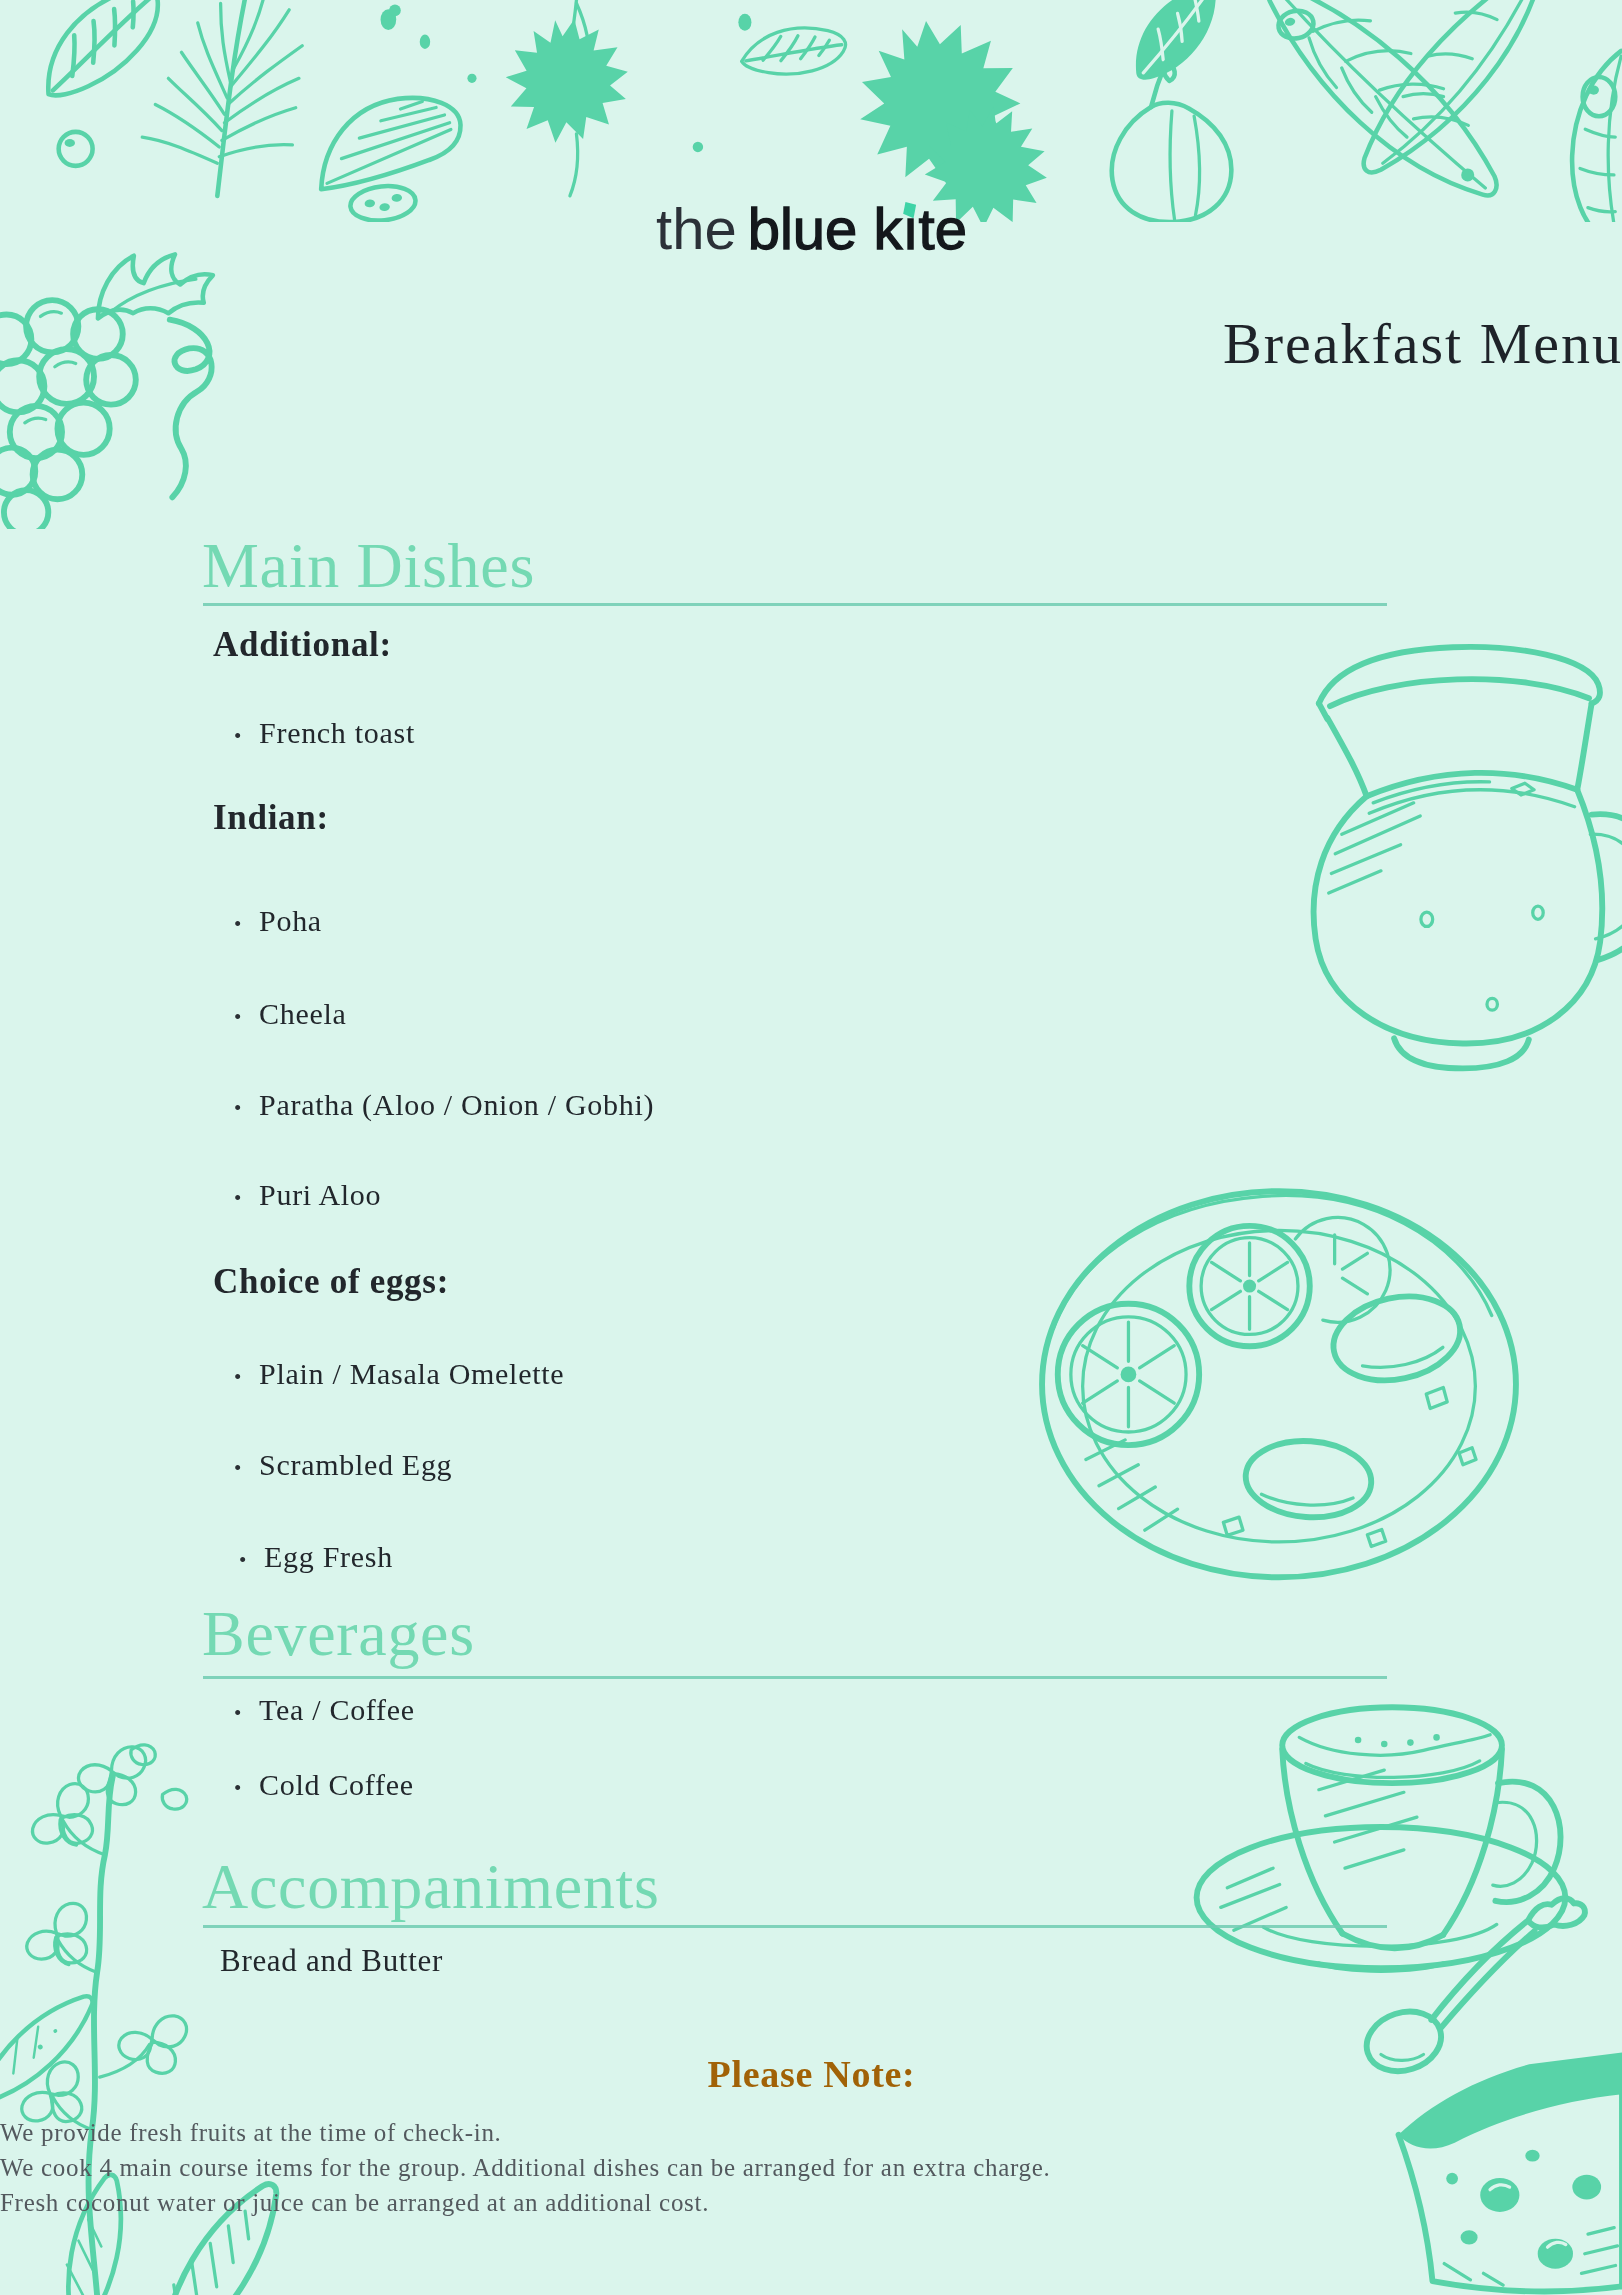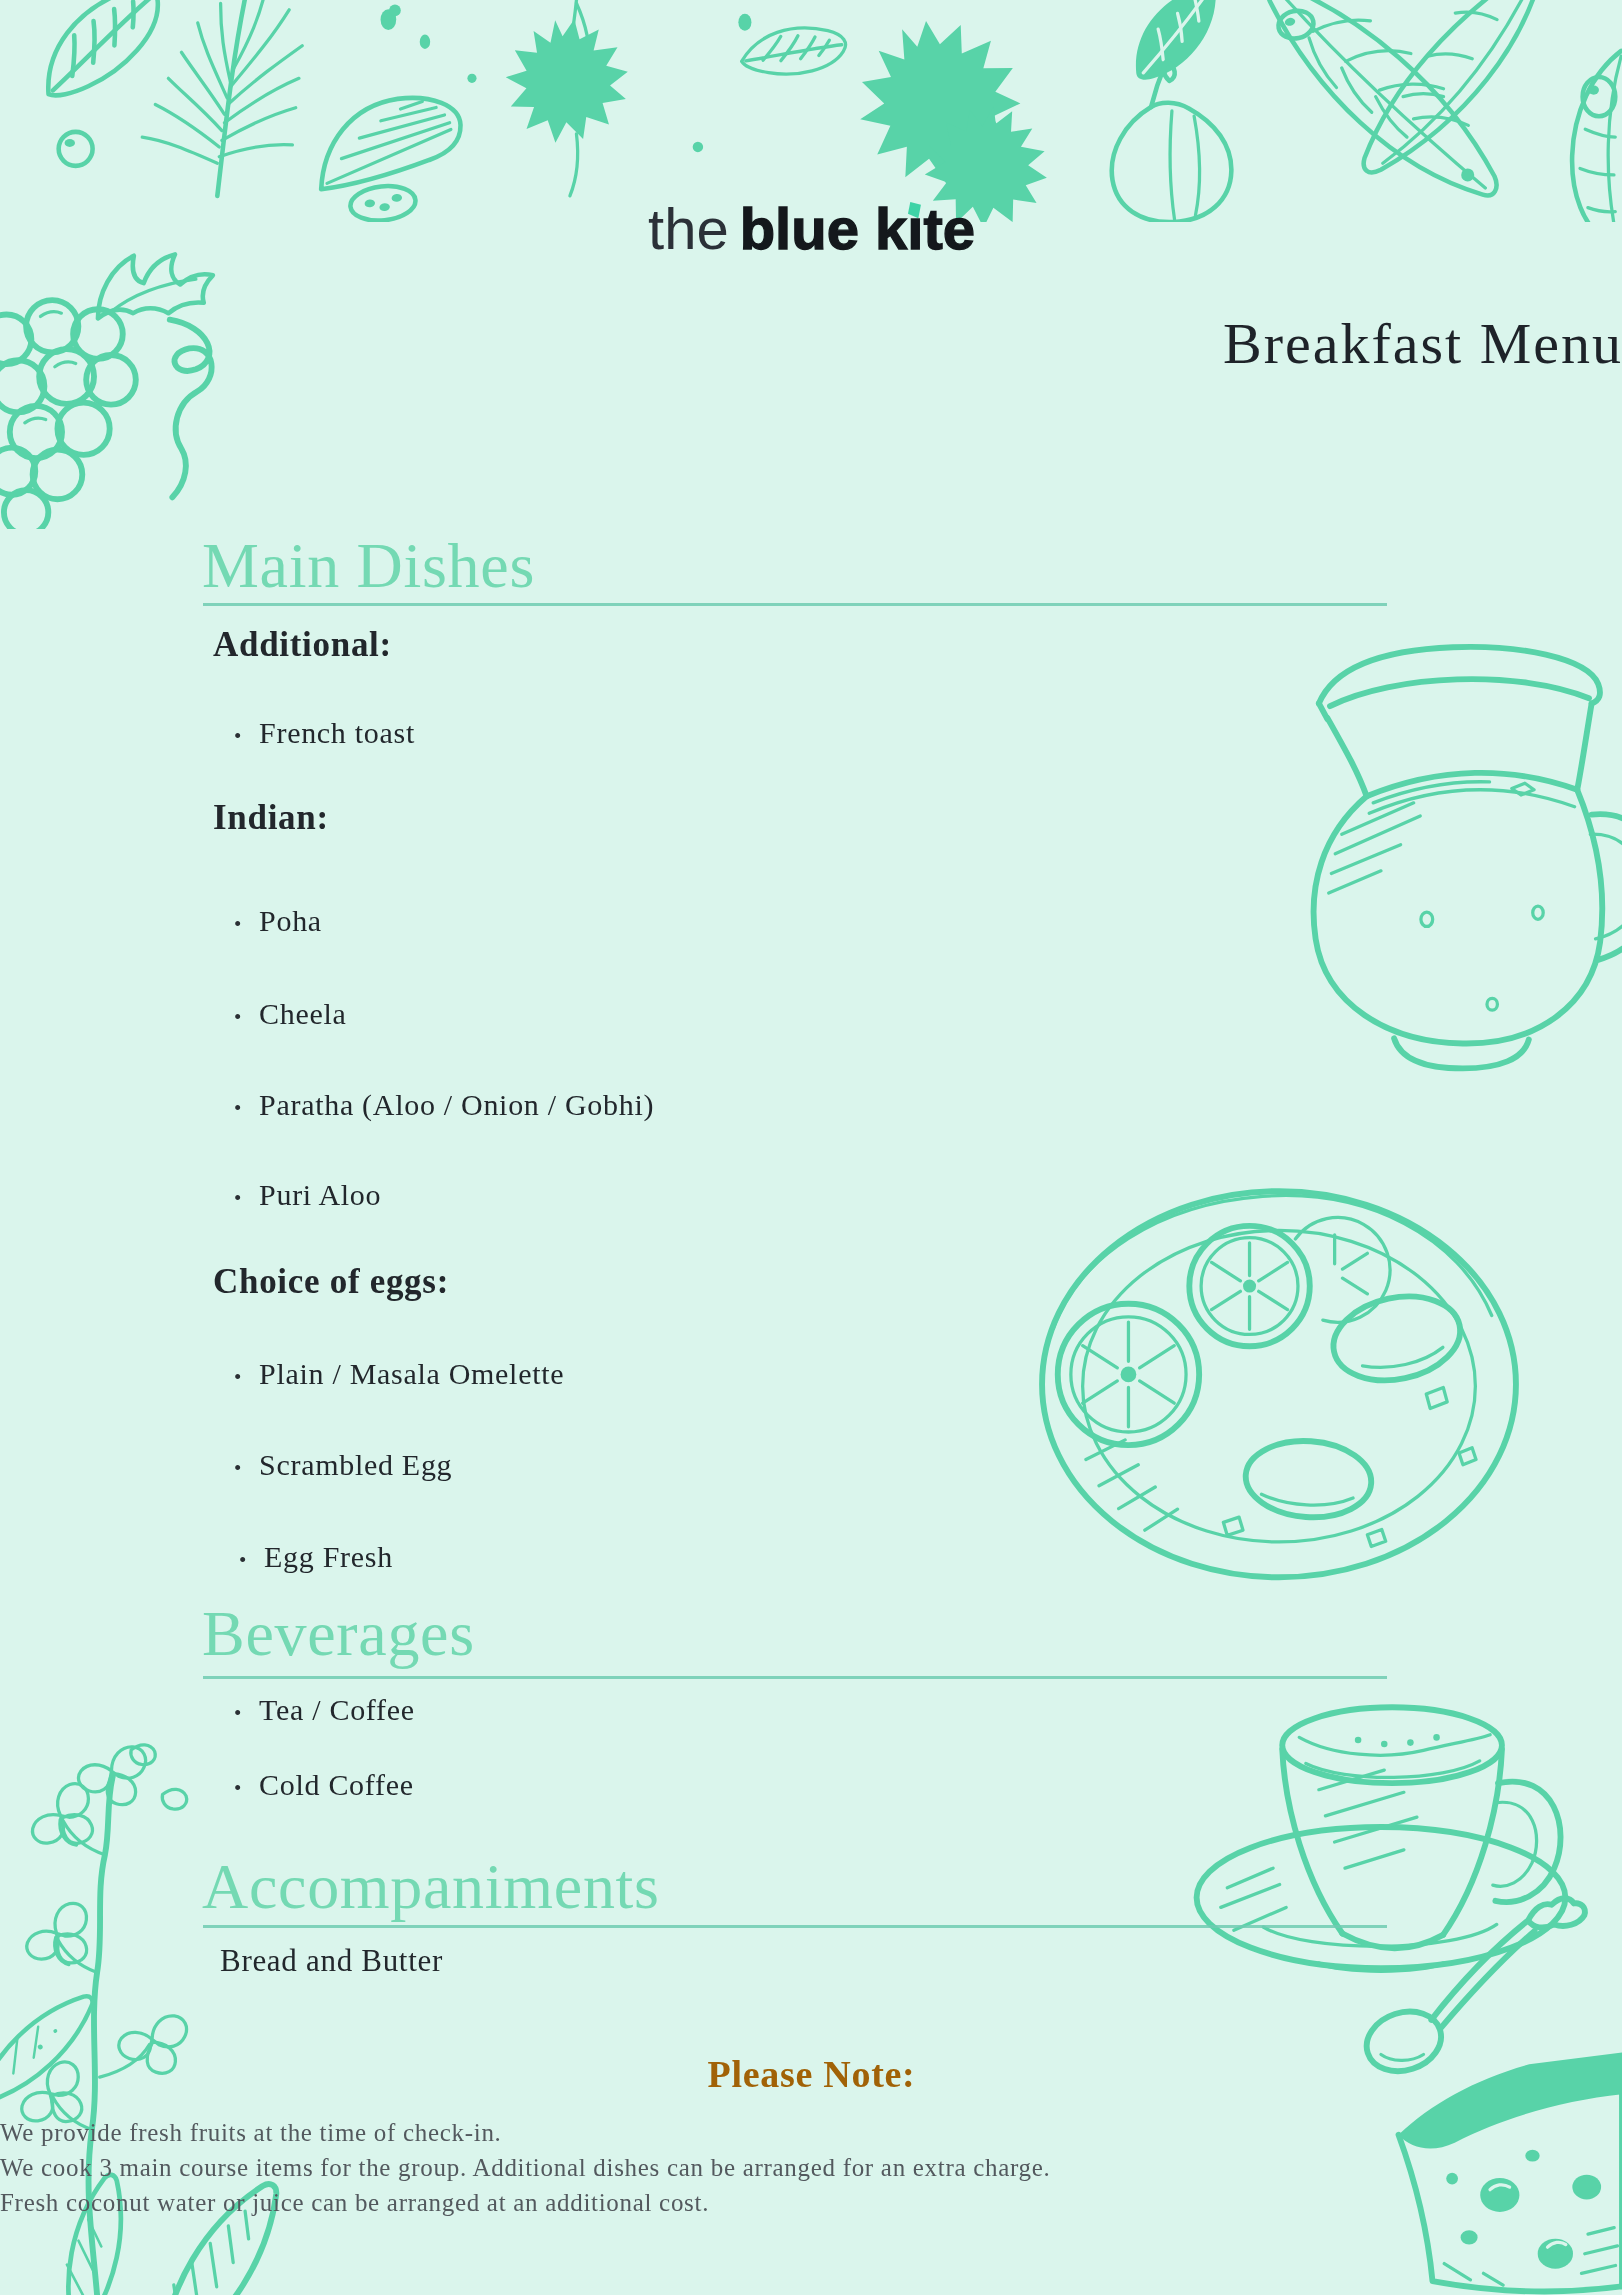--- a/index.html
+++ b/index.html
@@ -17,21 +17,21 @@
   svg{display:block}
   .st {fill:none;stroke:var(--teal);stroke-width:7;stroke-linecap:round;stroke-linejoin:round}
   .st2{fill:none;stroke:var(--teal);stroke-width:5;stroke-linecap:round;stroke-linejoin:round}
   .st3{fill:none;stroke:var(--teal);stroke-width:9;stroke-linecap:round;stroke-linejoin:round}
   .fl {fill:var(--teal);stroke:none}
   .bg2{fill:none;stroke:var(--bg);stroke-width:5;stroke-linecap:round;stroke-linejoin:round}
 
   .logo{left:0;top:196px;width:100%;height:65px;line-height:65px;text-align:center;
         font-family:"Liberation Sans",sans-serif;font-size:58px;white-space:nowrap}
   .logo .light{font-weight:400;color:#2b3138;margin-right:11px}
-  .logo .bold{font-weight:bold;color:#14181c;-webkit-text-stroke:1.3px #14181c}
+  .logo .bold{font-weight:normal;color:#14181c;-webkit-text-stroke:1.3px #14181c}
   .i-wrap{position:relative;display:inline-block}
   .i-dot{position:absolute;left:0.7px;top:5.9px;width:13px;height:16.4px;background:#3ed3a6;
          clip-path:polygon(18% 0,100% 18%,80% 100%,0 72%);-webkit-text-stroke:0}
 
   .title{left:0;top:295px;width:100%;line-height:98px;text-align:right;
          font-size:58px;color:#1e2329;letter-spacing:2px}
 
   .heading{left:202px;line-height:72px;font-size:64px;color:var(--heading);letter-spacing:0.7px}
   .rule{left:203px;width:1184px;height:2.6px;background:var(--rule);opacity:.85}
 
@@ -366,18 +366,18 @@
   <div class="abs item" style="top:1689px"><span class="bullet">•</span><span>Tea / Coffee</span></div>
   <div class="abs item" style="top:1764px"><span class="bullet">•</span><span>Cold Coffee</span></div>
 
   <div class="abs heading" style="top:1851px">Accompaniments</div>
   <div class="abs rule" style="top:1925px"></div>
   <div class="abs plain-item" style="top:1940px">Bread and Butter</div>
 
   <div class="abs note-title">Please Note:</div>
   <div class="abs notes">
     <div>We provide fresh fruits at the time of check-in.</div>
-    <div>We cook 3 main course items for the group. Additional dishes can be arranged for an extra charge.</div>
+    <div>We cook 4 main course items for the group. Additional dishes can be arranged for an extra charge.</div>
     <div>Fresh coconut water or juice can be arranged at an additional cost.</div>
   </div>
 
 </div>
 
 
 </body></html>

